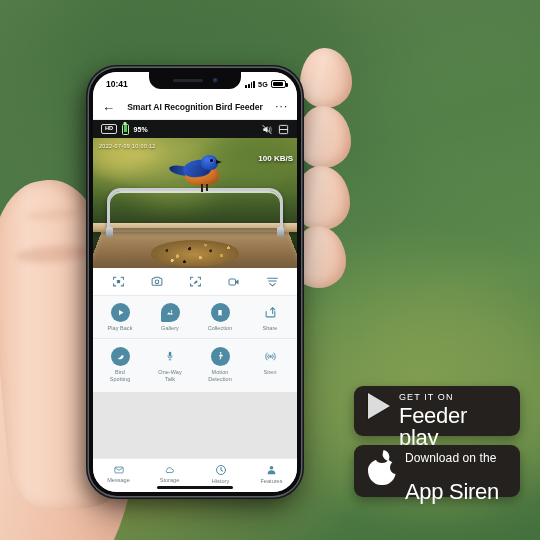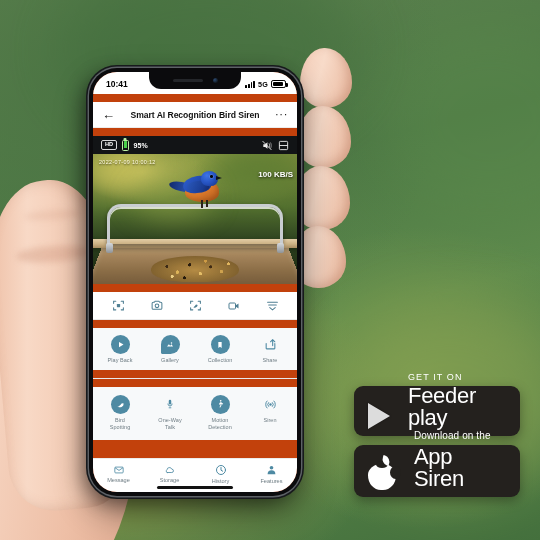--- a/index.html
+++ b/index.html
@@ -65,24 +65,24 @@
     padding:4px;
     box-shadow:
       0 0 0 1.4px #5d6166,
       0 0 0 3px #17191c,
       0 14px 34px rgba(0,0,0,.48),
       -6px 6px 18px rgba(0,0,0,.35);
   }
   #screen {
     position:relative;
     width:100%; height:100%;
-    background:#c2410c;
+    background:#e5e5e5;
     border-radius:24px;
     overflow:hidden;
-    display:flex; flex-direction:column;gap:8px;
+    display:flex; flex-direction:column;
   }
   .notch {
     position:absolute; left:50%; top:0; transform:translateX(-50%);
     width:92px; height:17px;
     background:#0b0b0d;
     border-radius:0 0 12px 12px;
     z-index:40;
     display:flex; align-items:center; justify-content:center; gap:10px;
   }
   .speaker { width:30px; height:3.4px; background:#24262a; border-radius:3px; }
@@ -302,30 +302,30 @@
   .nav-lbl { font-size:5.6px; color:#6f7d84; }
   .homebar {
     position:absolute; left:50%; bottom:3.5px; transform:translateX(-50%);
     width:76px; height:3px; background:#111; border-radius:3px; z-index:30;
   }
 
   
   .badge {
     position:absolute; z-index:30;
     background:#24211e; border-radius:9px;
-    display:flex; align-items:flex-end; gap:18px;
+    display:flex; align-items:flex-start; gap:9px;
     padding:7px 16px 7px 14px;
     box-shadow:0 4px 12px rgba(0,0,0,.35);
     cursor:pointer;
   }
   #gp-badge { left:354px; top:386px; width:166px; height:50px; }
   #as-badge { left:354px; top:445px; width:166px; height:52px; }
   .badge-txt { display:flex; flex-direction:column; line-height:1; color:#fff; }
   .badge-sm { font-size:9px; letter-spacing:1.1px; margin-bottom:3px; }
-  .badge-sm2 { font-size:10px; letter-spacing:.1px; margin-bottom:5px; }
+  .badge-sm2 { font-size:12px; letter-spacing:.1px; margin-bottom:17px; }
   .badge-lg { font-size:22px; font-weight:normal; letter-spacing:-.3px; }
   .gp-tri {
     width:0; height:0;
     border-left:22px solid #dcdcdc;
     border-top:13px solid transparent;
     border-bottom:13px solid transparent;
     filter: drop-shadow(0 0 1px rgba(0,0,0,.4));
   }
   .apple {
     position:relative; width:28px; height:33px; flex:0 0 28px;
@@ -391,21 +391,21 @@
             </span>
           <span class="net">5G</span>
           <span class="batt">
               <i></i>
             </span>
         </span>
       </div>
 
       <div id="appheader">
         <span class="back-arrow">←</span>
-        <span id="apptitle">Smart AI Recognition Bird Siren</span>
+        <span id="apptitle">Smart AI Recognition Bird Feeder</span>
         <span class="dots">···</span>
       </div>
 
       <div id="video">
 
         <div id="ctrlbar">
           <span class="hd">HD</span>
           <span class="battsm">
               <i></i>
             </span>

